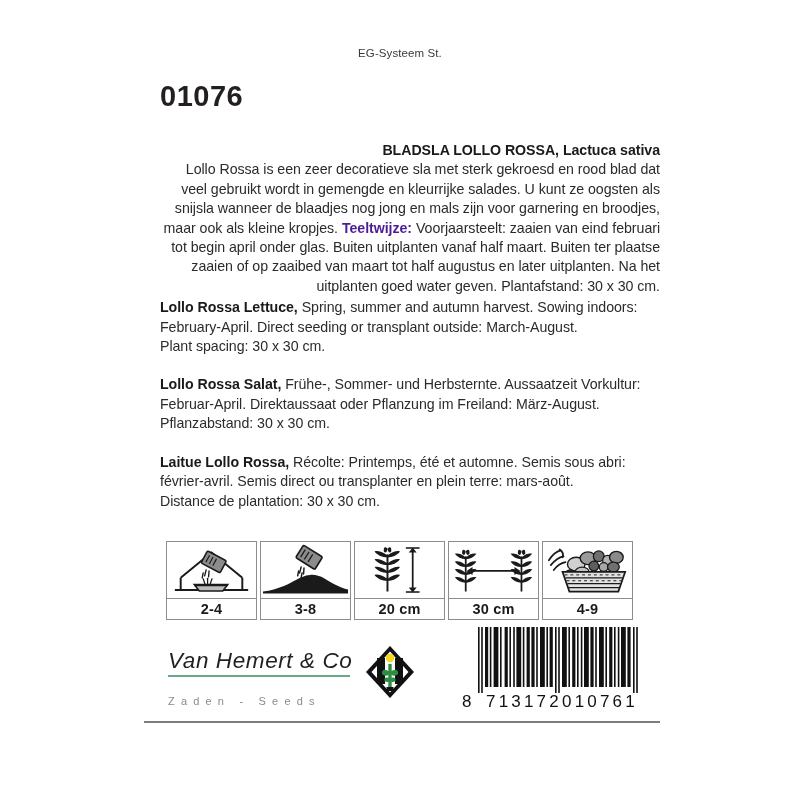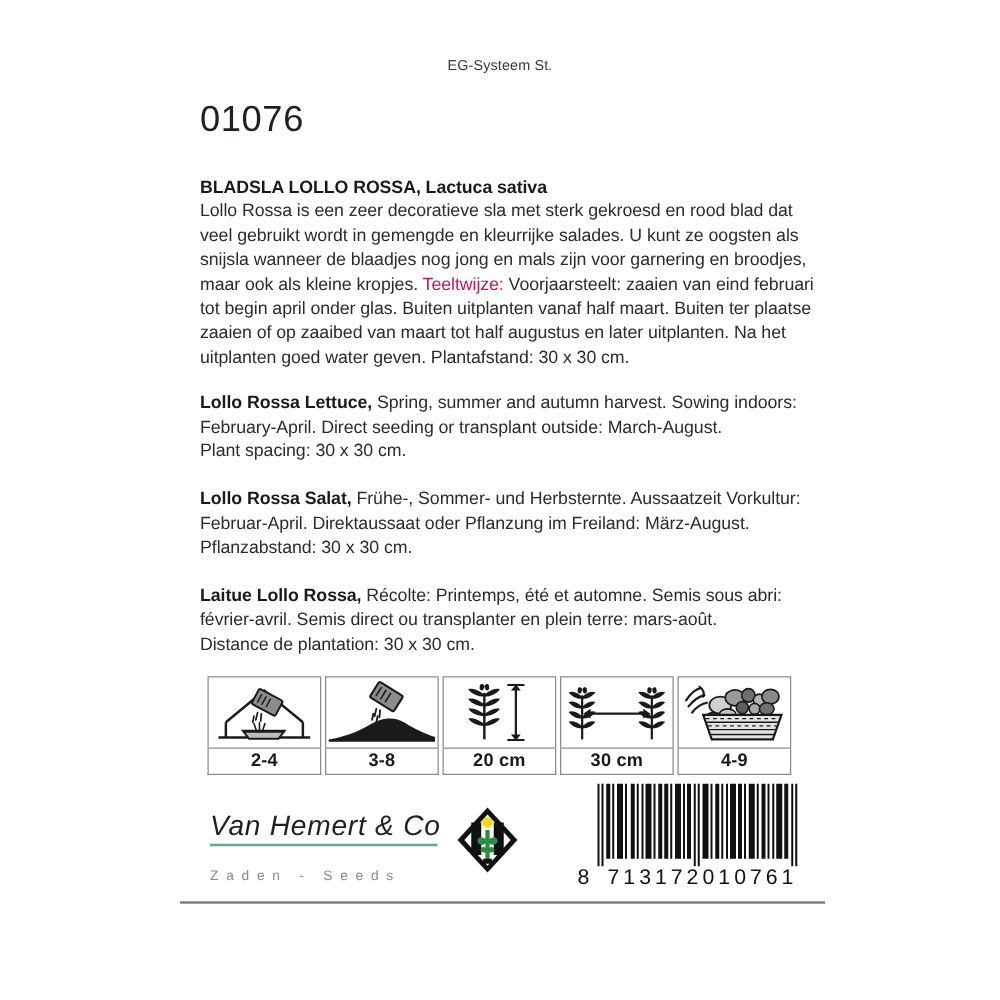--- a/index.html
+++ b/index.html
@@ -33,57 +33,57 @@
     font-size: 11.5px;
     letter-spacing: .1px;
     color: #3a3a3a;
   }
 
   .article-no {
     position: absolute;
     left: 160px;
     top: 80px;
     font-size: 29px;
-    font-weight: normal;
+    font-weight: bold;
     letter-spacing: .5px;
     color: #231f20;
   }
 
   
   .content {
     position: absolute;
     left: 160px;
     top: 141px;
     width: 500px;
   }
 
   .block {
     font-size: 14.2px;
     line-height: 19.4px;
     color: #2b2b2b;
     margin: 0 0 0 0;
     text-align: left;
     letter-spacing: -0.05px;
   }
-  .block.nl { margin-bottom: 17px; }
+  .block.nl { margin-bottom: 2px; text-align: right; }
   .block.en { margin-bottom: 19px; }
   .block.de { margin-bottom: 19px; }
   .block.fr { margin-bottom: 0; }
 
   .hdr {
     font-weight: bold;
     color: #1a1a1a;
   }
   .lead {
     font-weight: bold;
     color: #1a1a1a;
   }
   .inline-b {
-    font-weight: normal;
-    color: #be185d;
+    font-weight: bold;
+    color: #4c1d95;
   }
 
   
   .icon-row {
     position: absolute;
     left: 166px;
     top: 541px;
     display: flex;
     gap: 3px;
   }

